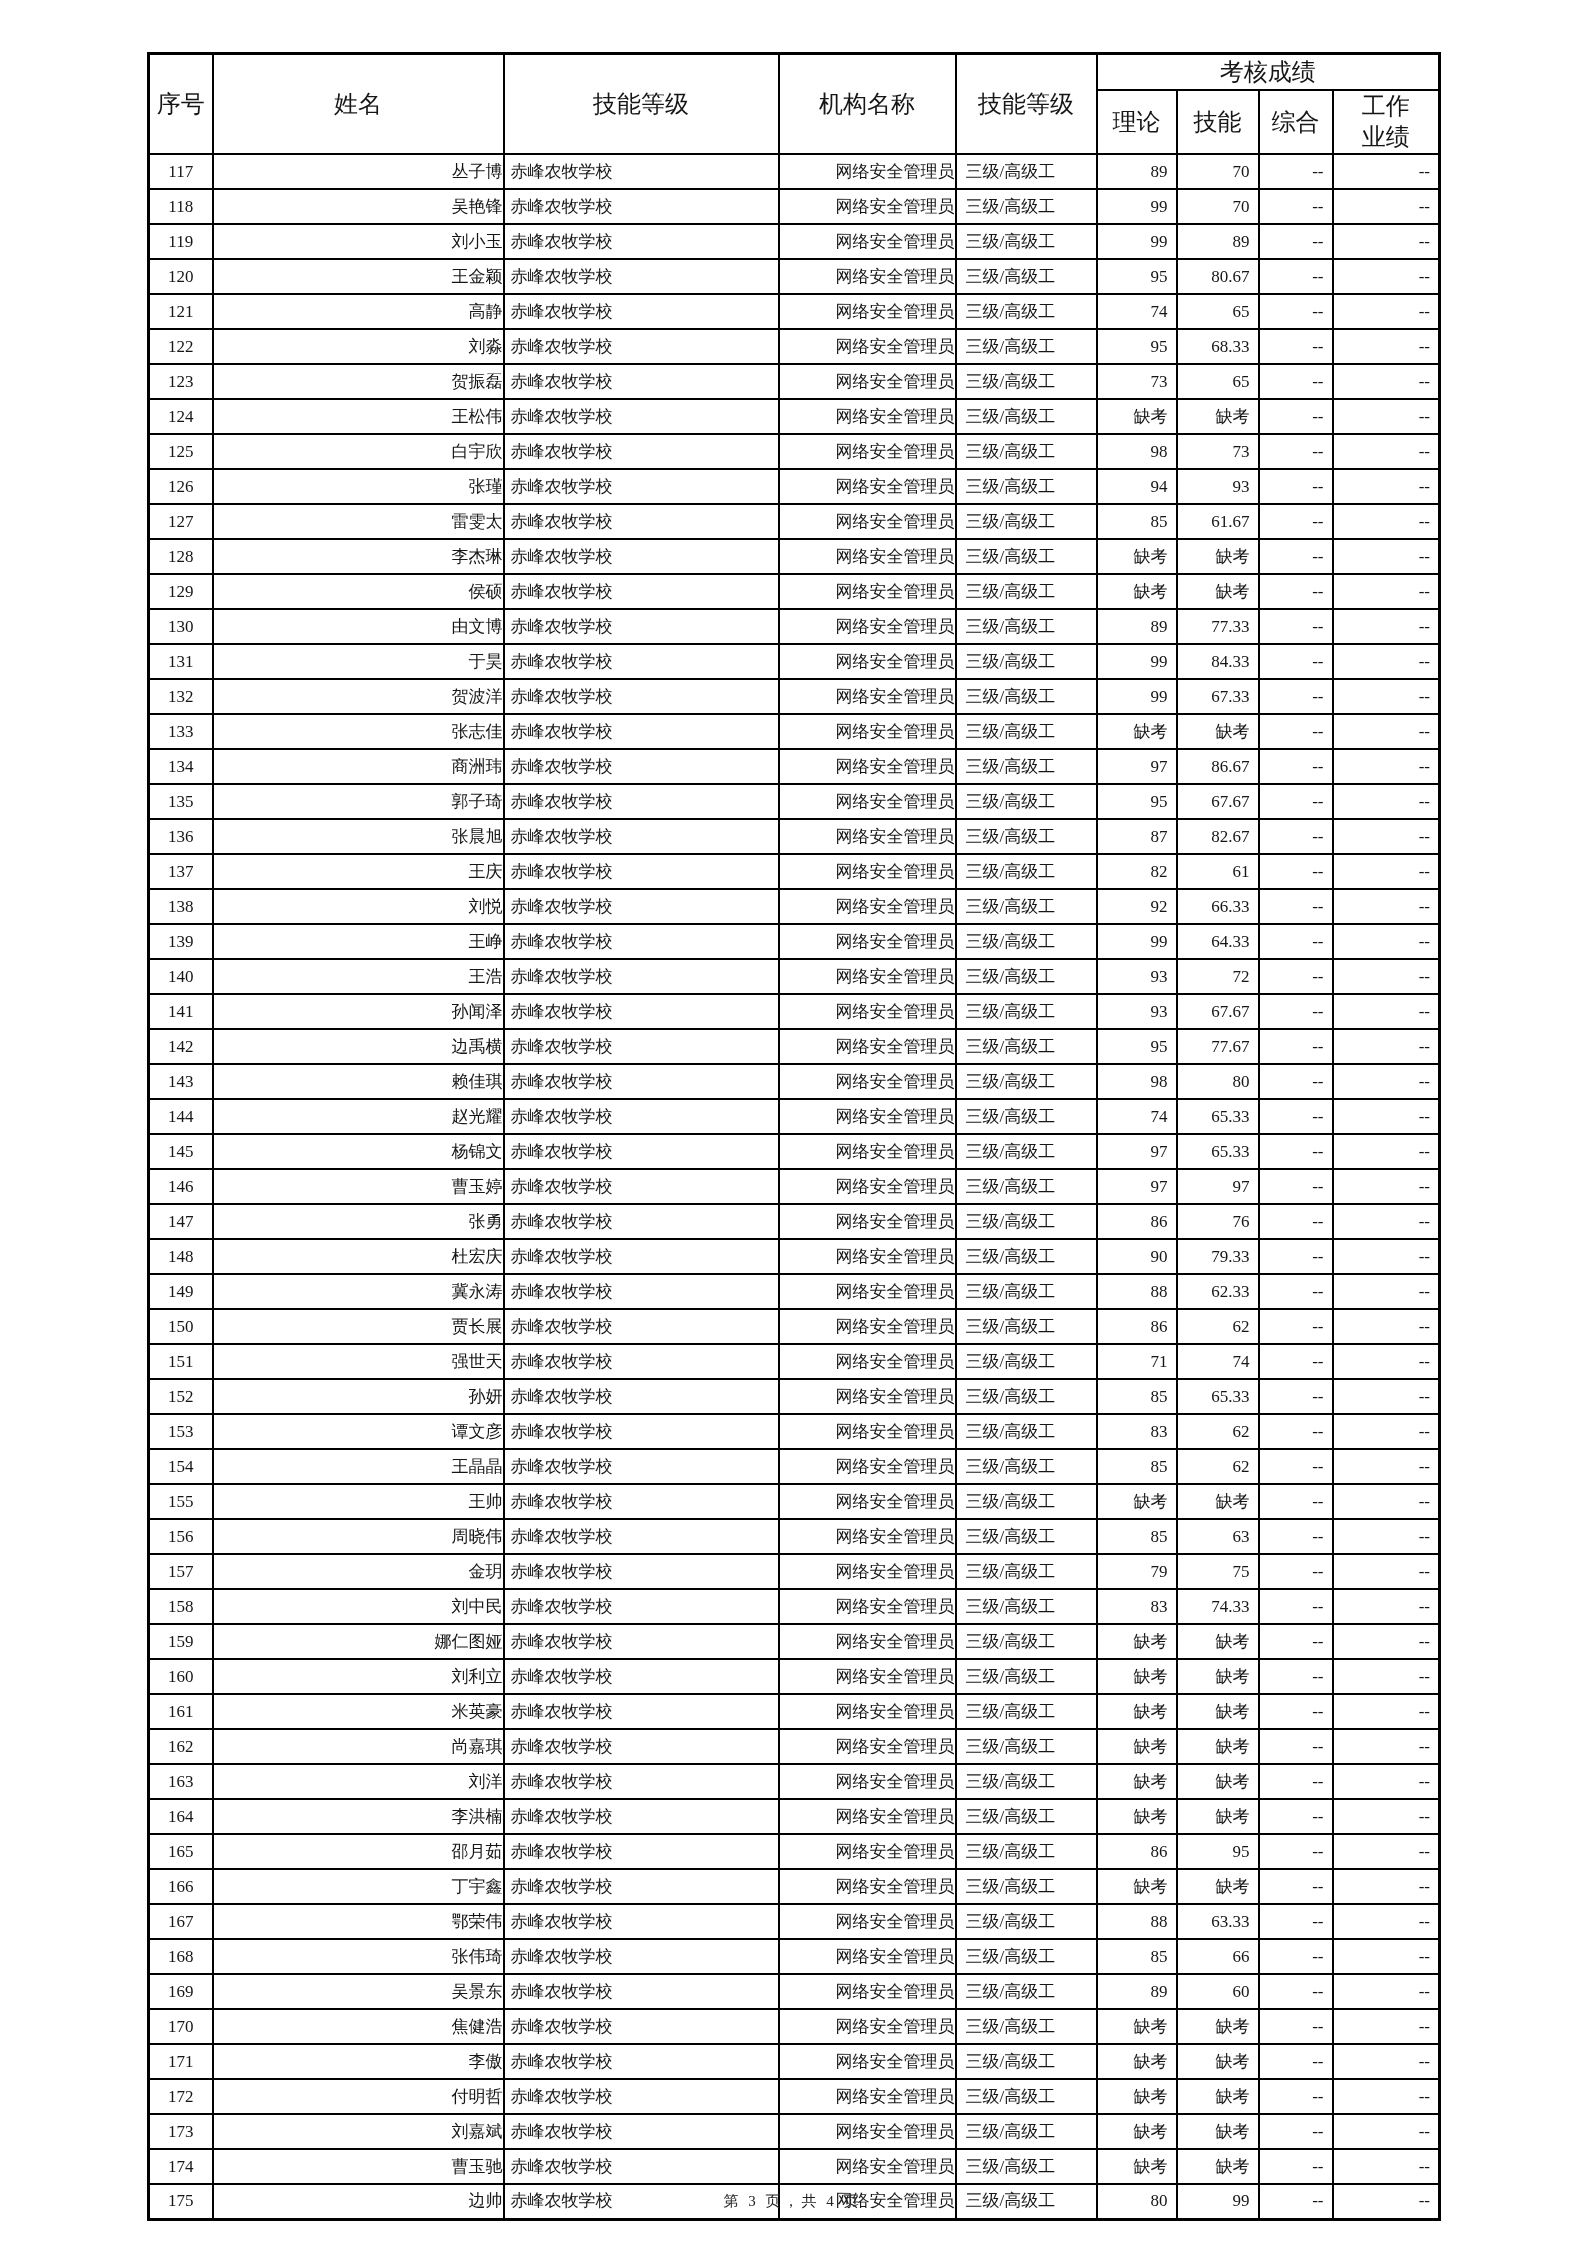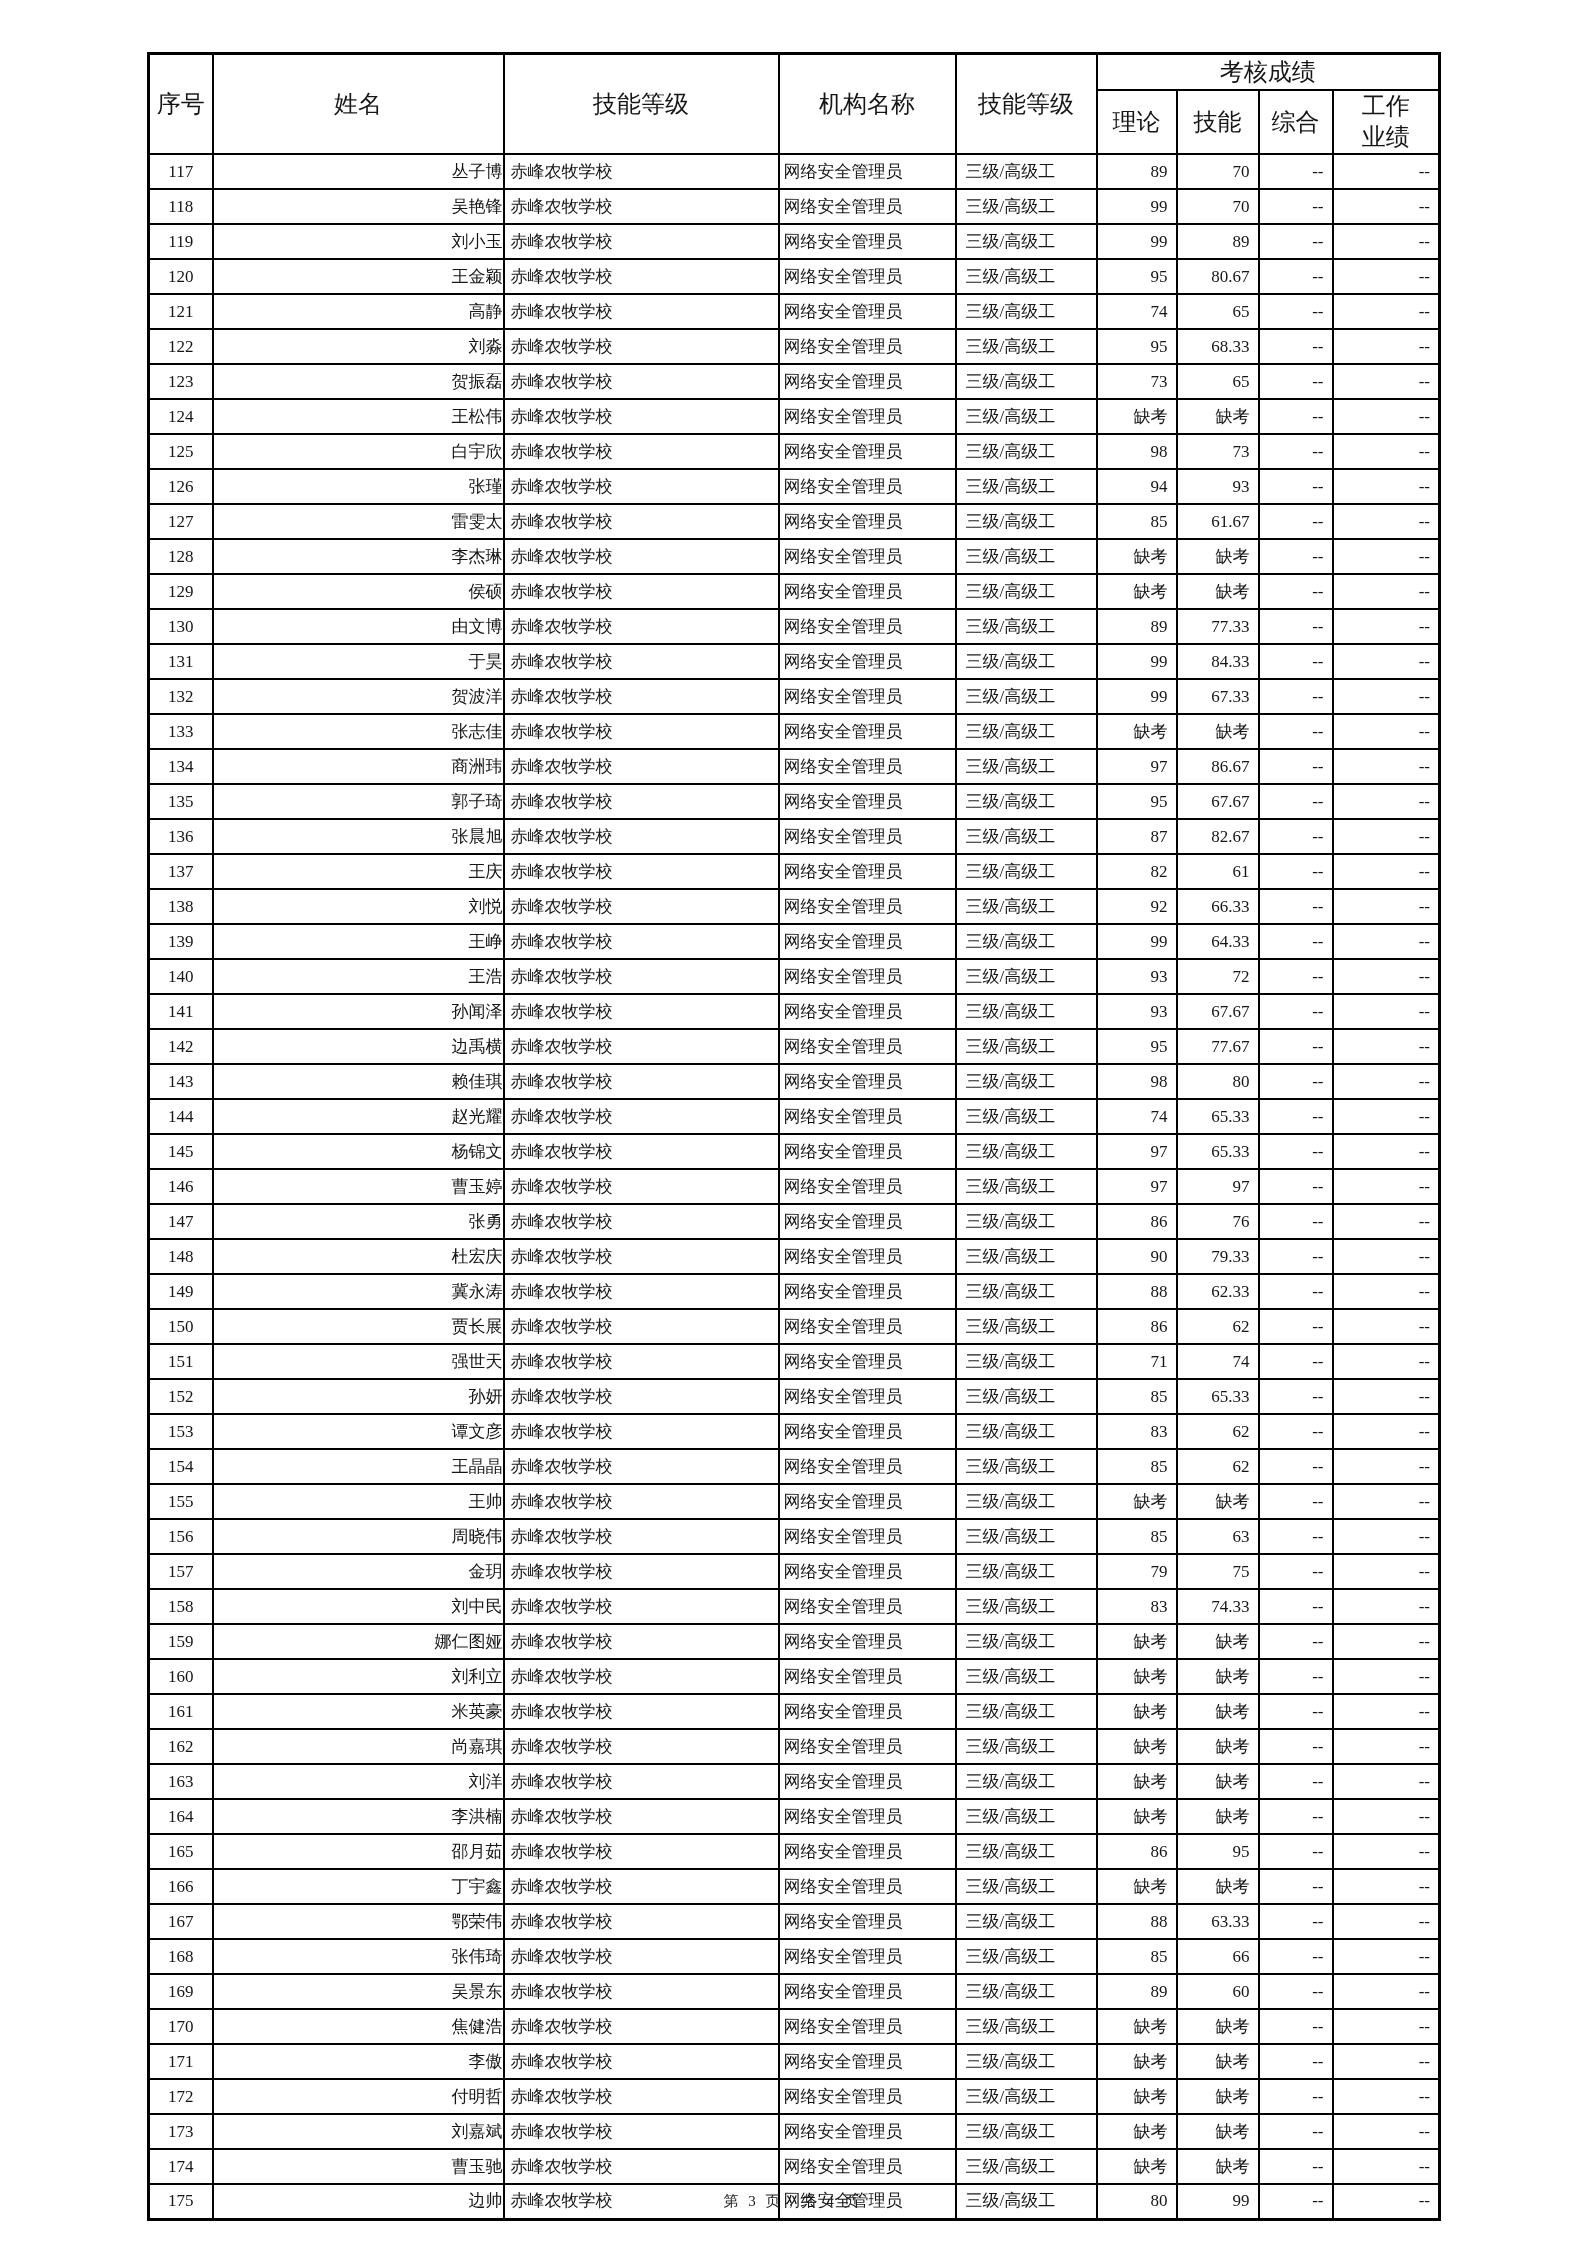--- a/index.html
+++ b/index.html
@@ -32,21 +32,21 @@
     font-weight:normal;
     text-align:center;
     font-size:24px;
   }
   thead tr.h1 th { height:34px; }
   thead tr.h2 th { height:61px; }
   tbody tr { height:35px; }
   td.c-no   { text-align:center; }
   td.c-name { text-align:right; padding-left:7px;margin-left:16px; }
   td.c-org  { text-align:left; padding-left:6px;margin-top:39px; }
-  td.c-job  { text-align:left; padding-left:4px; }
+  td.c-job  { text-align:right; padding-left:4px; }
   td.c-level{ text-align:left; padding-left:9px; }
   td.c-score{ text-align:right; padding-right:8px; }
   .wrap2 {
     display:inline-block;
     width:2.3em;
     line-height:1.3;
     white-space:normal;
   }
   .page-footer {
     position:absolute;

